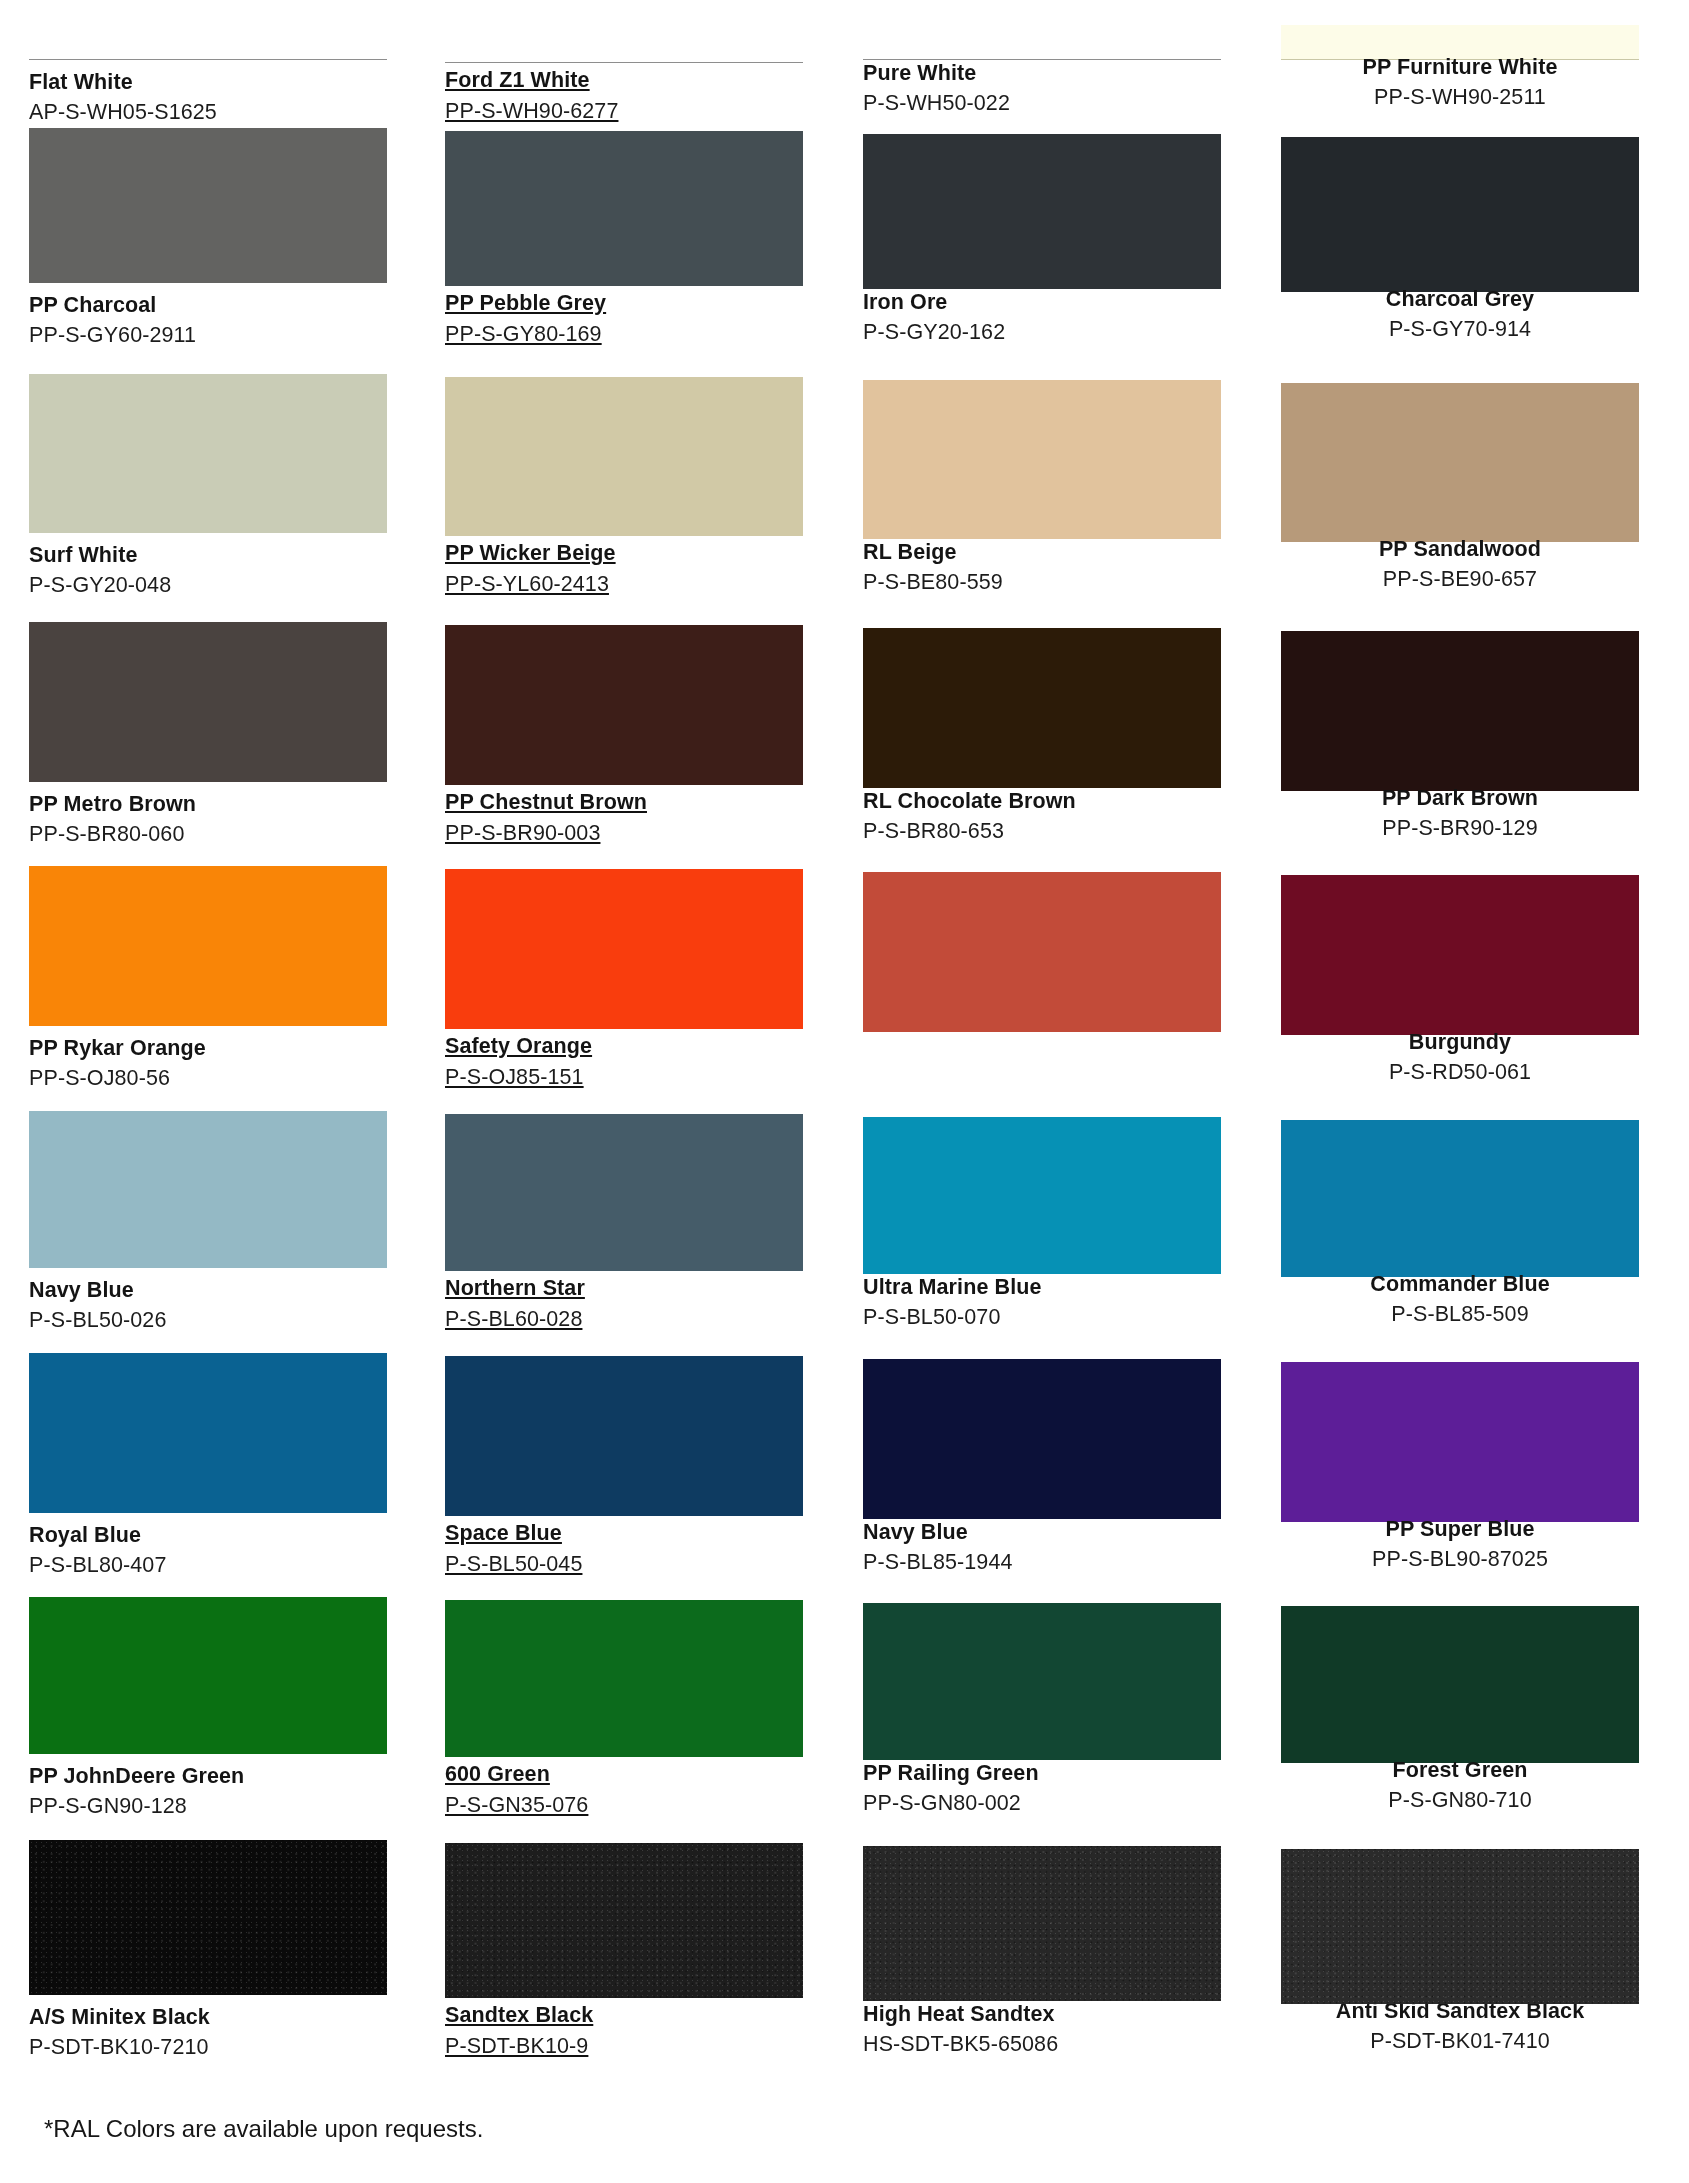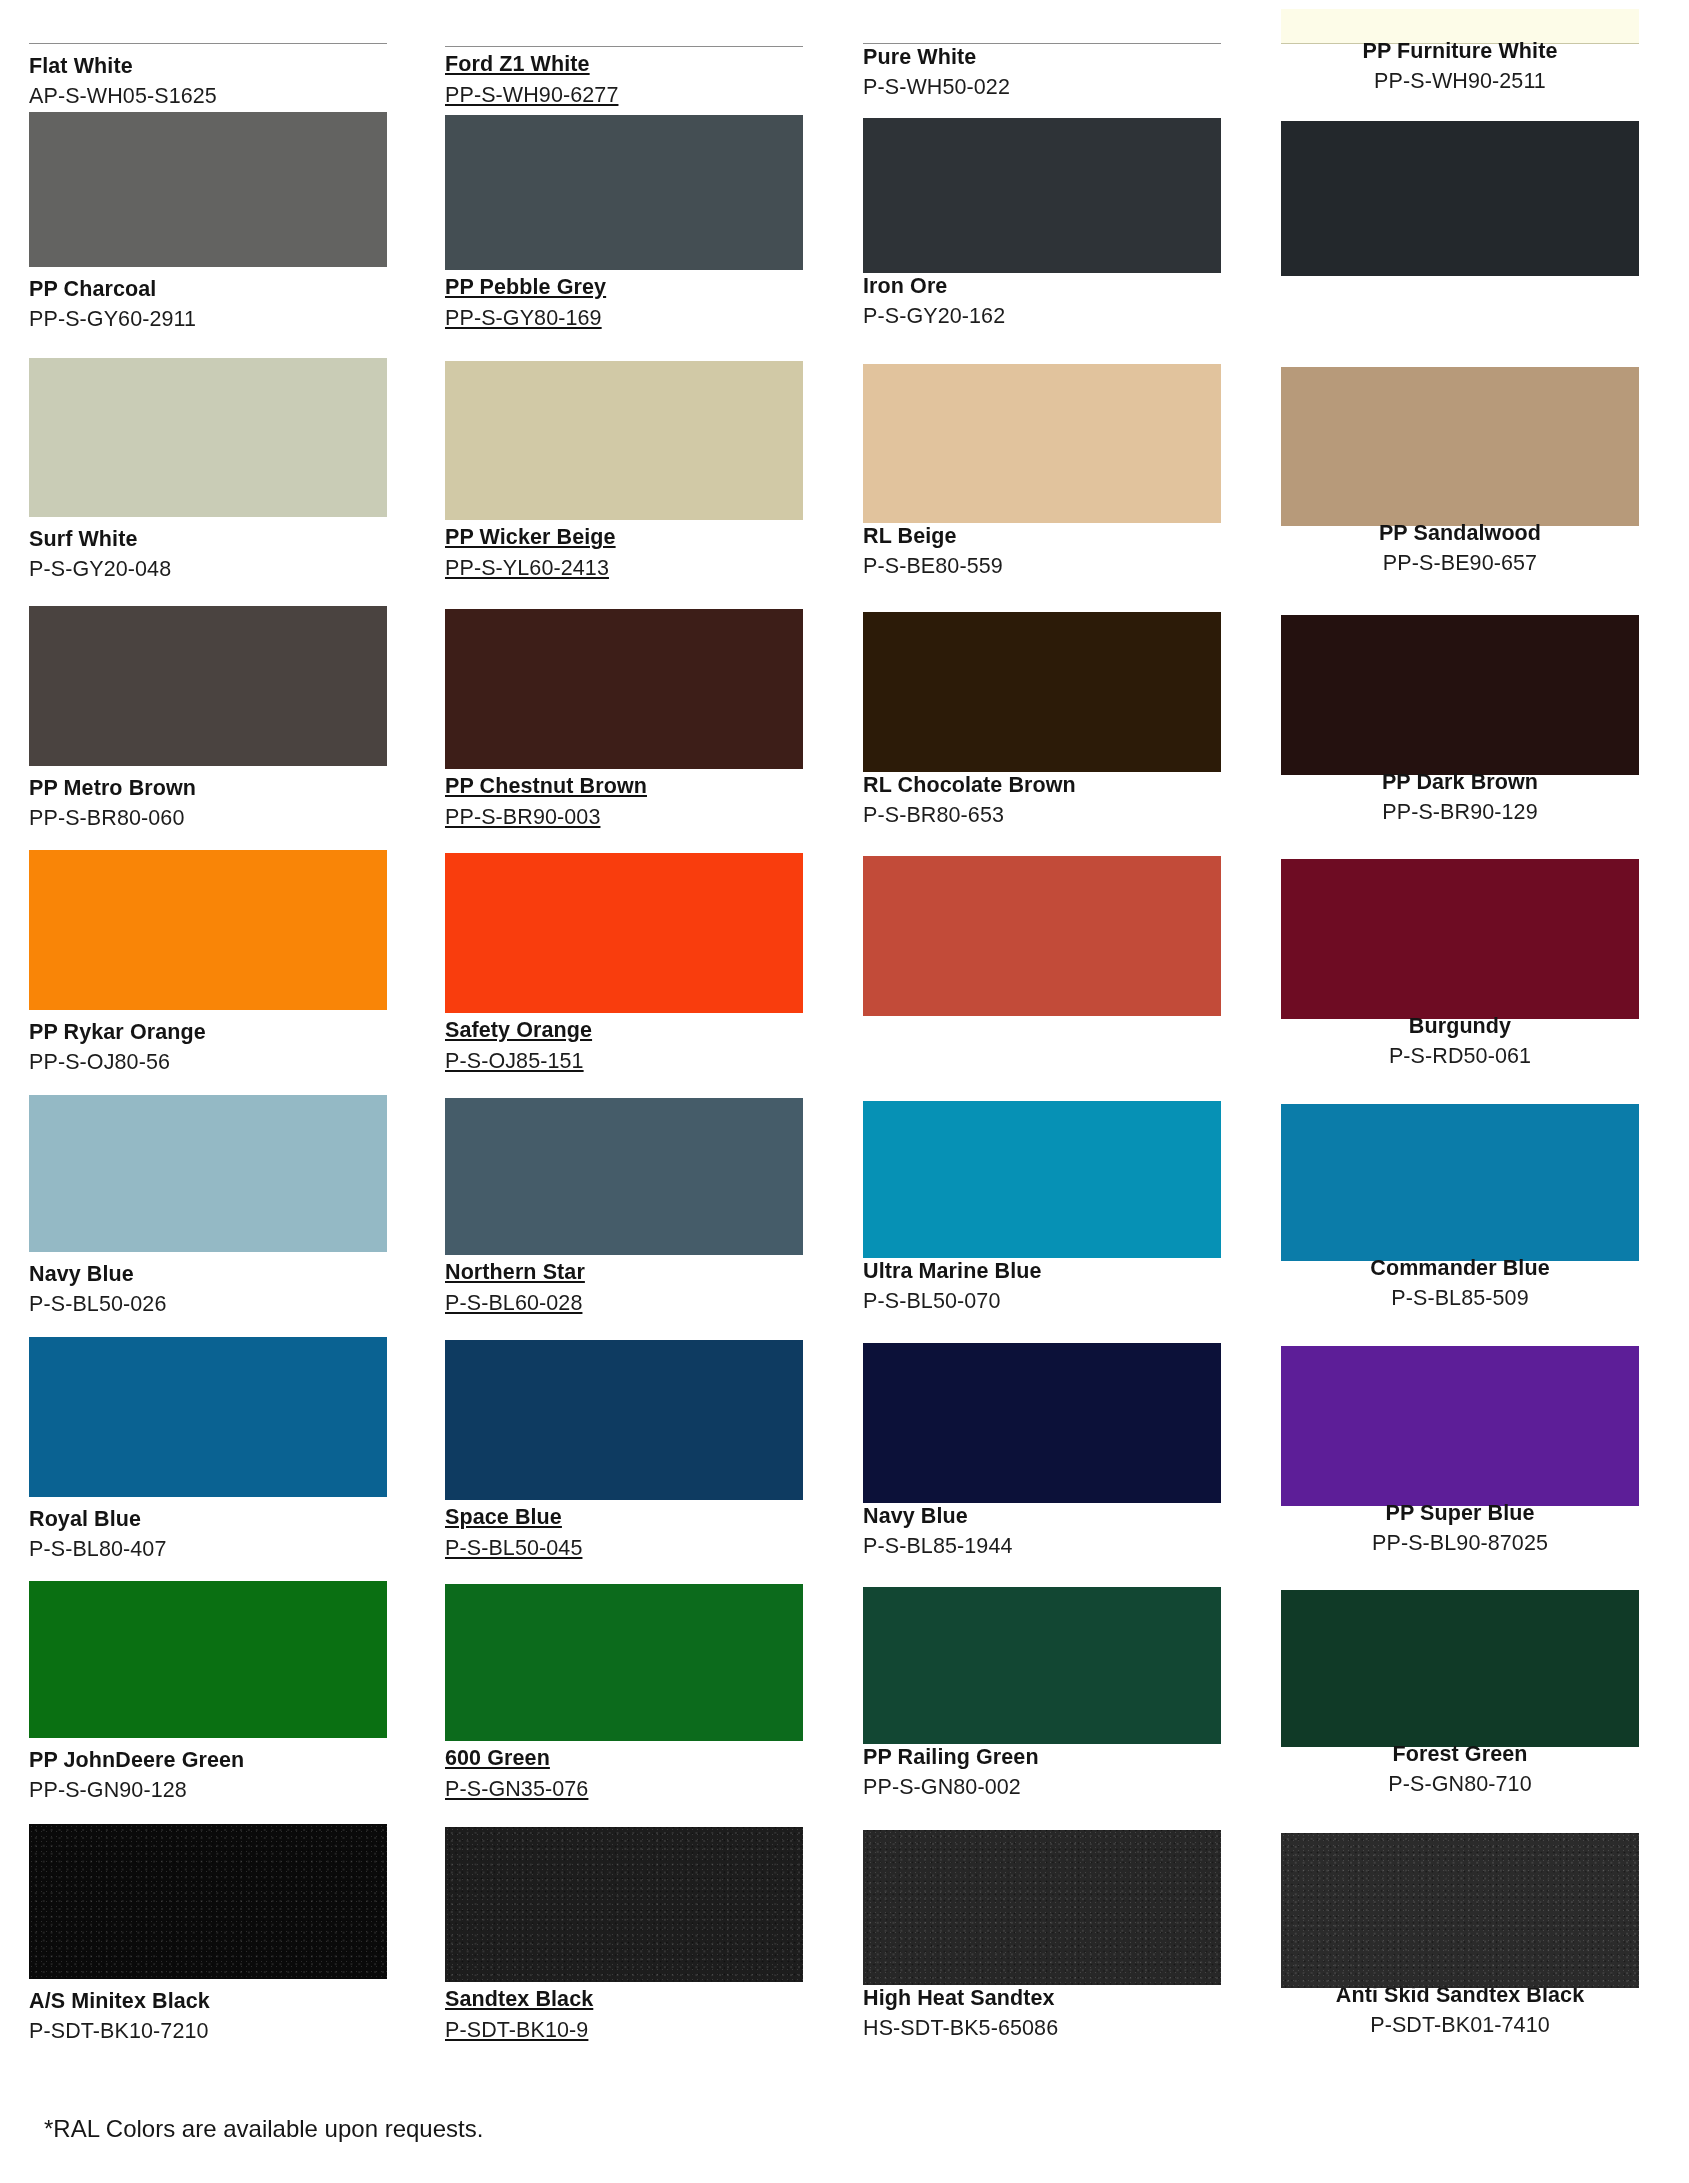--- a/index.html
+++ b/index.html
@@ -16,21 +16,21 @@
     overflow: hidden;
   }
 
   
   .page {
     position: absolute;
     inset: 0;
     background: #ffffff;
   }
 
-  .rowwrap { position: relative; width: 1689px; height: 236px; }
+  .rowwrap { position: relative; width: 1689px; height: 236px; margin-top: 16px; }
   .rowwrap.first { height: 186px; }
   .rowwrap.last  { height: 215px; }
 
   .item {
     position: absolute;
     top: 0;
     width: 358px;
   }
   .item.i0 { left: 29px; }
   .item.i1 { left: 445px; }
@@ -149,20 +149,24 @@
     </div>
     <div class="item i2">
       <div class="swatch" style="background:#2e3337;height:155px"></div>
       <div class="labels">
         <div class="name">Iron Ore</div>
         <div class="code">P-S-GY20-162</div>
       </div>
     </div>
     <div class="item i3">
       <div class="swatch" style="background:#23282c;height:155px"></div>
+      <div class="labels">
+        <div class="name">Charcoal Grey</div>
+        <div class="code">P-S-GY70-914</div>
+      </div>
     </div>
   </div>
 
   <div class="rowwrap" style="position:absolute;top:358px">
     <div class="item i0">
       <div class="swatch" style="background:#c9ccb6;height:159px"></div>
       <div class="labels">
         <div class="name">Surf White</div>
         <div class="code">P-S-GY20-048</div>
       </div>

